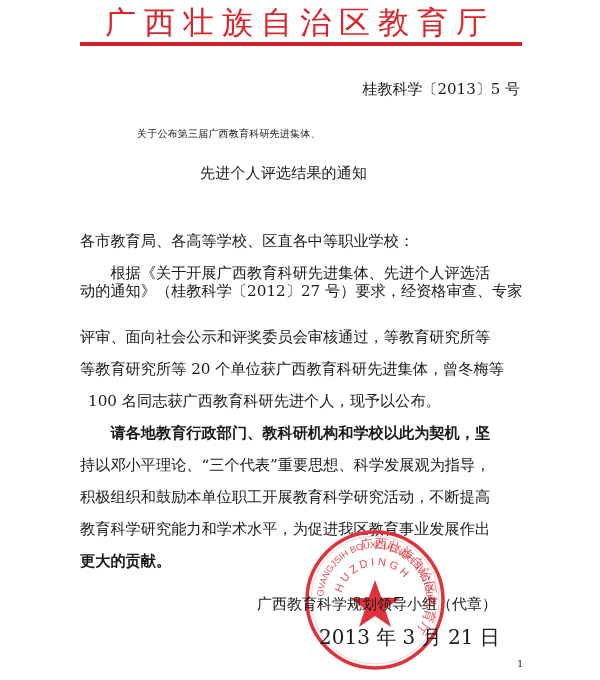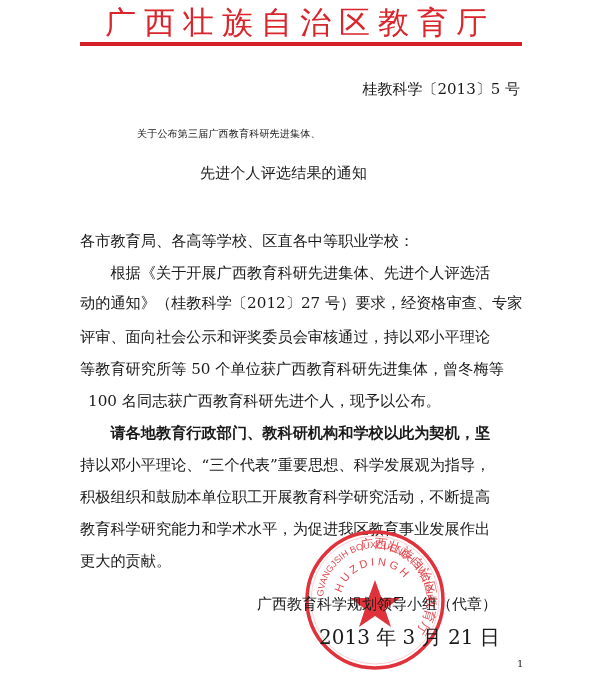--- a/index.html
+++ b/index.html
@@ -23,29 +23,29 @@
 
 <div class="abs masthead">广西壮族自治区教育厅</div>
 <div class="rule"></div>
 <div class="abs docno">桂教科学〔2013〕5 号</div>
 
 <div class="abs title1">关于公布第三届广西教育科研先进集体、</div>
 <div class="abs title2">先进个人评选结果的通知</div>
 
 <div class="line" style="top:231px;">各市教育局、各高等学校、区直各中等职业学校：</div>
 <div class="line" style="top:263px;">　　根据《关于开展广西教育科研先进集体、先进个人评选活</div>
-<div class="line" style="top:293px;">动的通知》（桂教科学〔2012〕27 号）要求，经资格审查、专家</div>
-<div class="line" style="top:327px;">评审、面向社会公示和评奖委员会审核通过，持以邓小平理论</div>
-<div class="line" style="top:359px;">等教育研究所等 50 个单位获广西教育科研先进集体，曾冬梅等</div>
+<div class="line" style="top:281px;">动的通知》（桂教科学〔2012〕27 号）要求，经资格审查、专家</div>
+<div class="line" style="top:327px;">评审、面向社会公示和评奖委员会审核通过，等教育研究所等</div>
+<div class="line" style="top:359px;">等教育研究所等 20 个单位获广西教育科研先进集体，曾冬梅等</div>
 <div class="line" style="top:391px;margin-left:8px;">100 名同志获广西教育科研先进个人，现予以公布。</div>
 <div class="line" style="top:423px;font-weight:bold;">　　请各地教育行政部门、教科研机构和学校以此为契机，坚</div>
 <div class="line" style="top:455px;">持以邓小平理论、“三个代表”重要思想、科学发展观为指导，</div>
 <div class="line" style="top:487px;text-align:right;">积极组织和鼓励本单位职工开展教育科学研究活动，不断提高</div>
 <div class="line" style="top:519px;">教育科学研究能力和学术水平，为促进我区教育事业发展作出</div>
-<div class="line" style="top:551px;">更大的贡献。</div>
+<div class="line" style="top:551px;font-weight:bold;">更大的贡献。</div>
 
 <svg class="stamp" viewBox="0 0 144 144">
   <defs>
     <path id="arcTop" d="M 20 72 A 52 52 0 0 1 124 72"></path>
     <path id="arcLeft" d="M 72 124 A 52 52 0 0 1 30 40"></path>
     <path id="arcInner" d="M 38 70 A 36 36 0 0 1 108 62"></path>
   </defs>
   <circle cx="72" cy="72" r="68" fill="none" stroke="#e0323a" stroke-width="3.5"></circle>
   <circle cx="72" cy="72" r="64" fill="none" stroke="#e0323a" stroke-width="0.6" opacity="0.4"></circle>
   <text font-size="9" fill="#e0323a" font-family="Liberation Sans, sans-serif" opacity="0.9">

